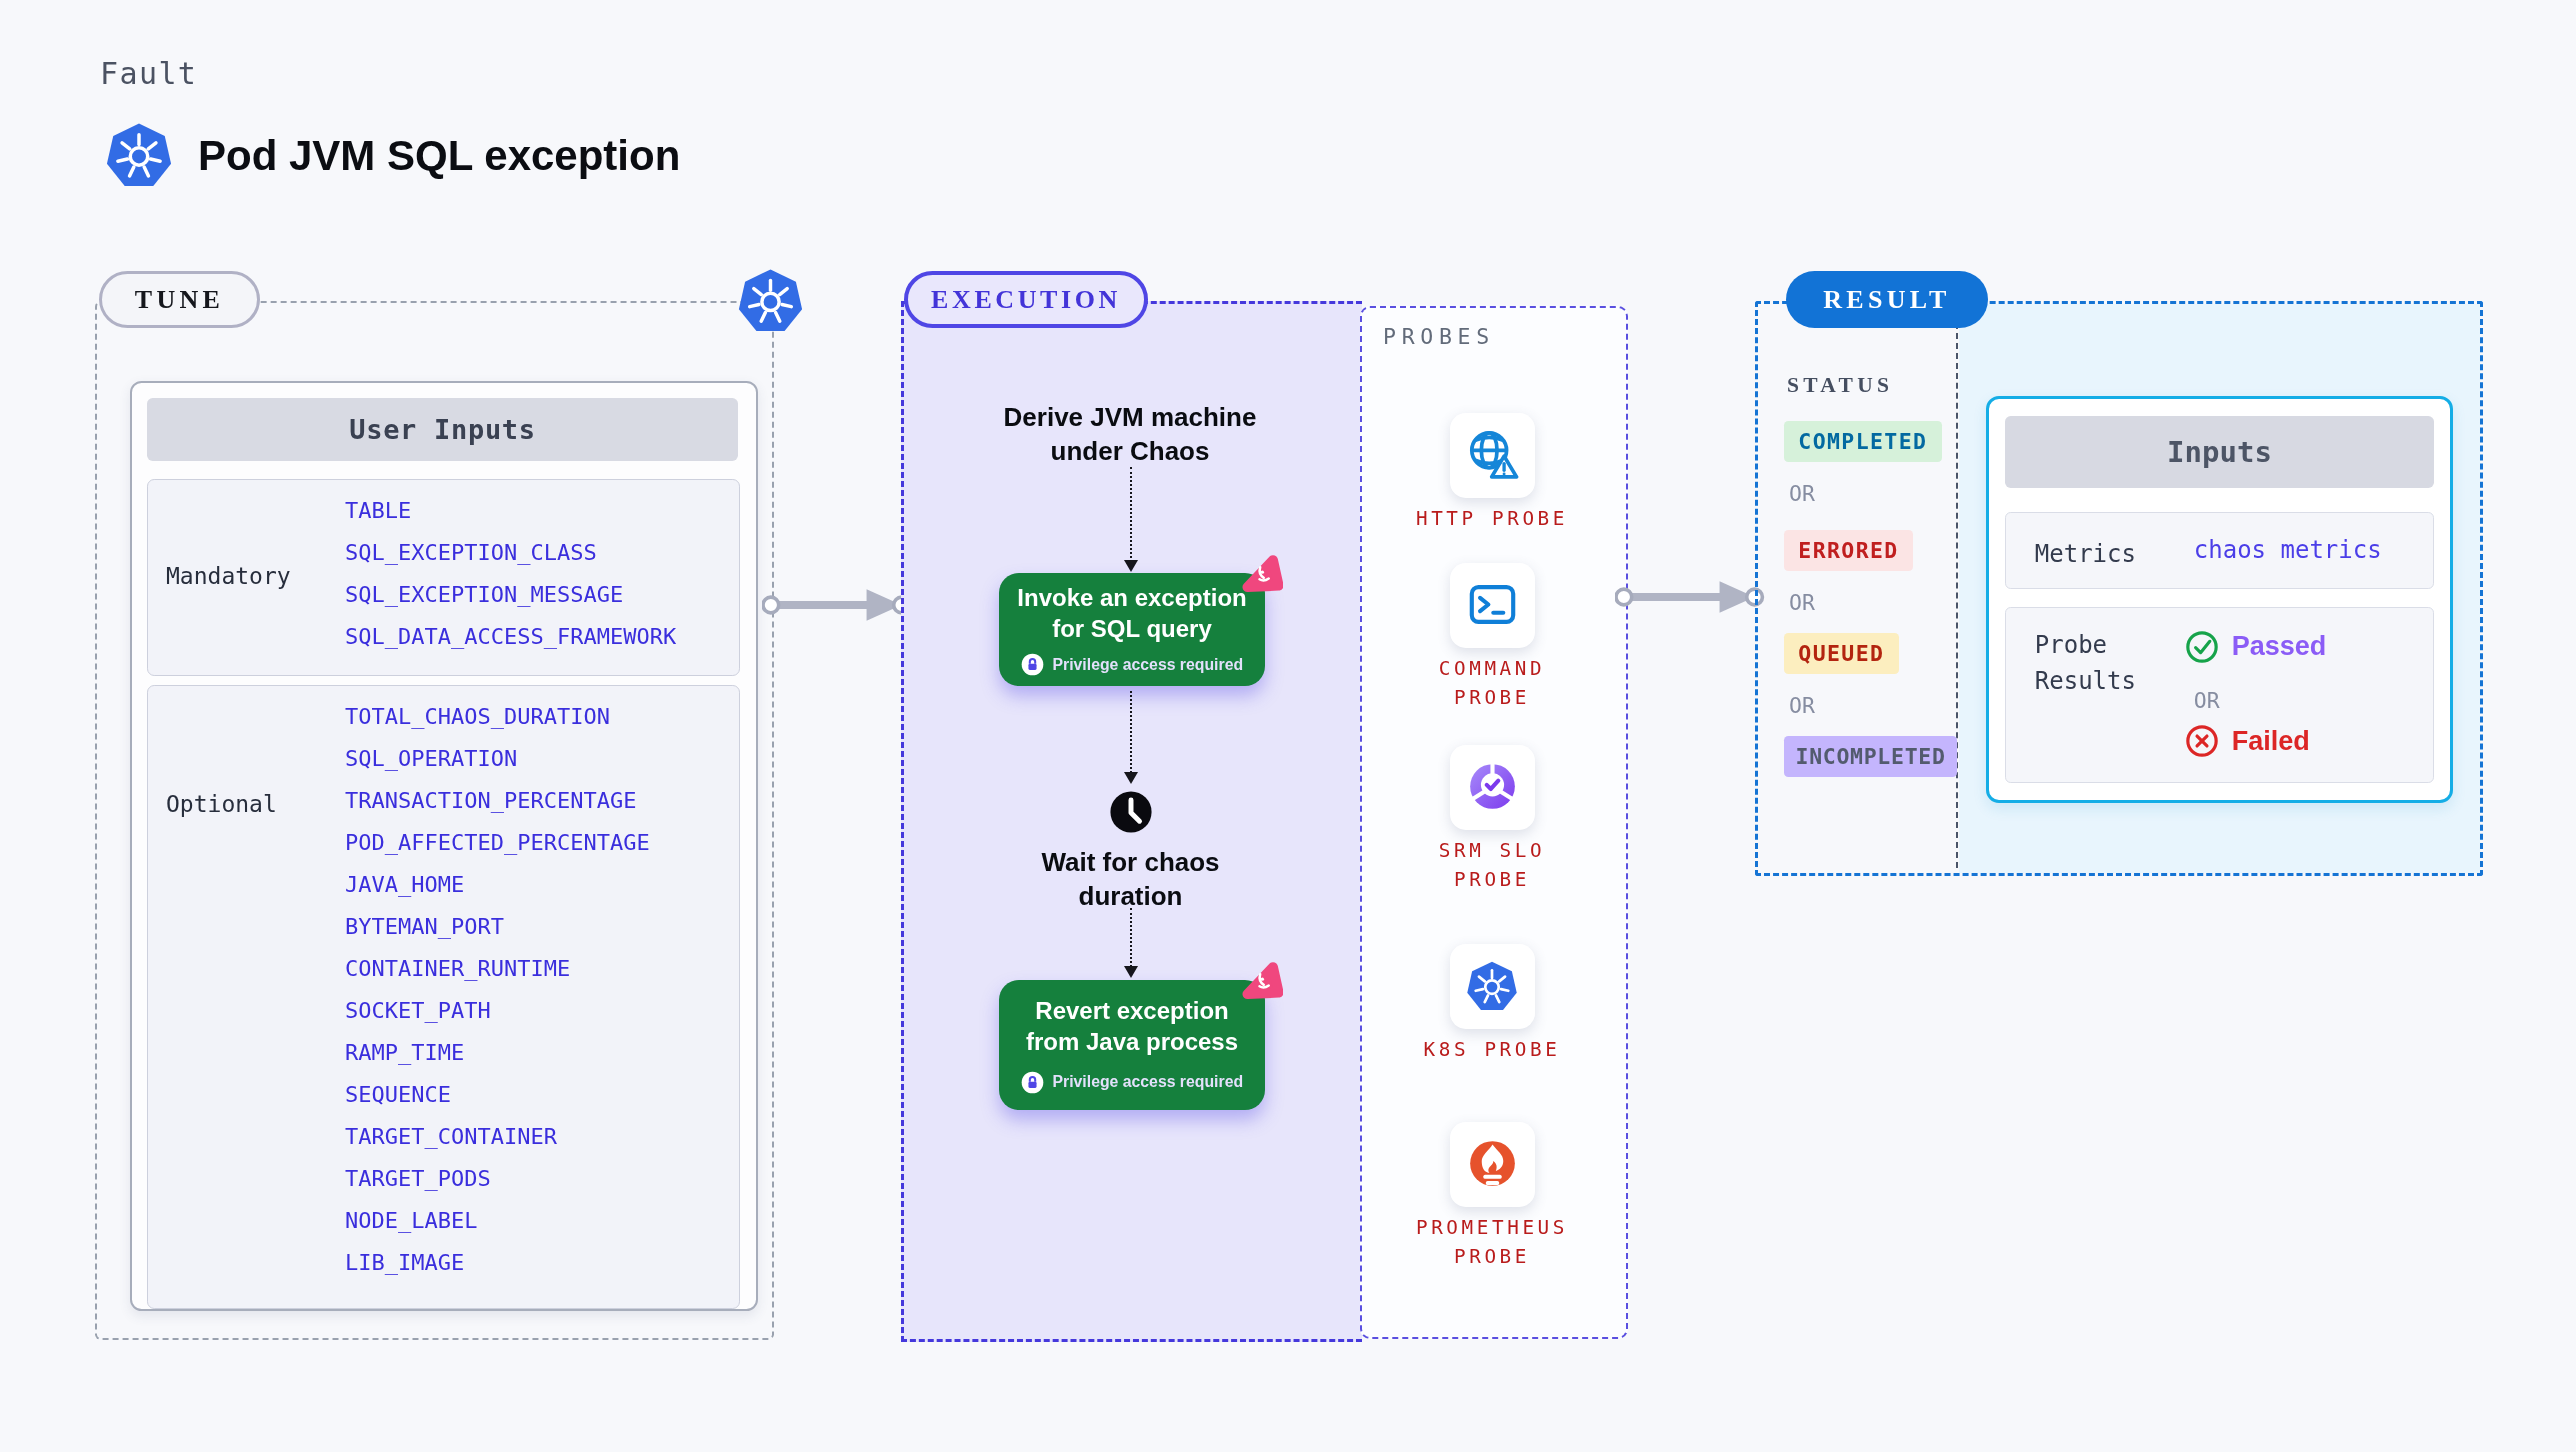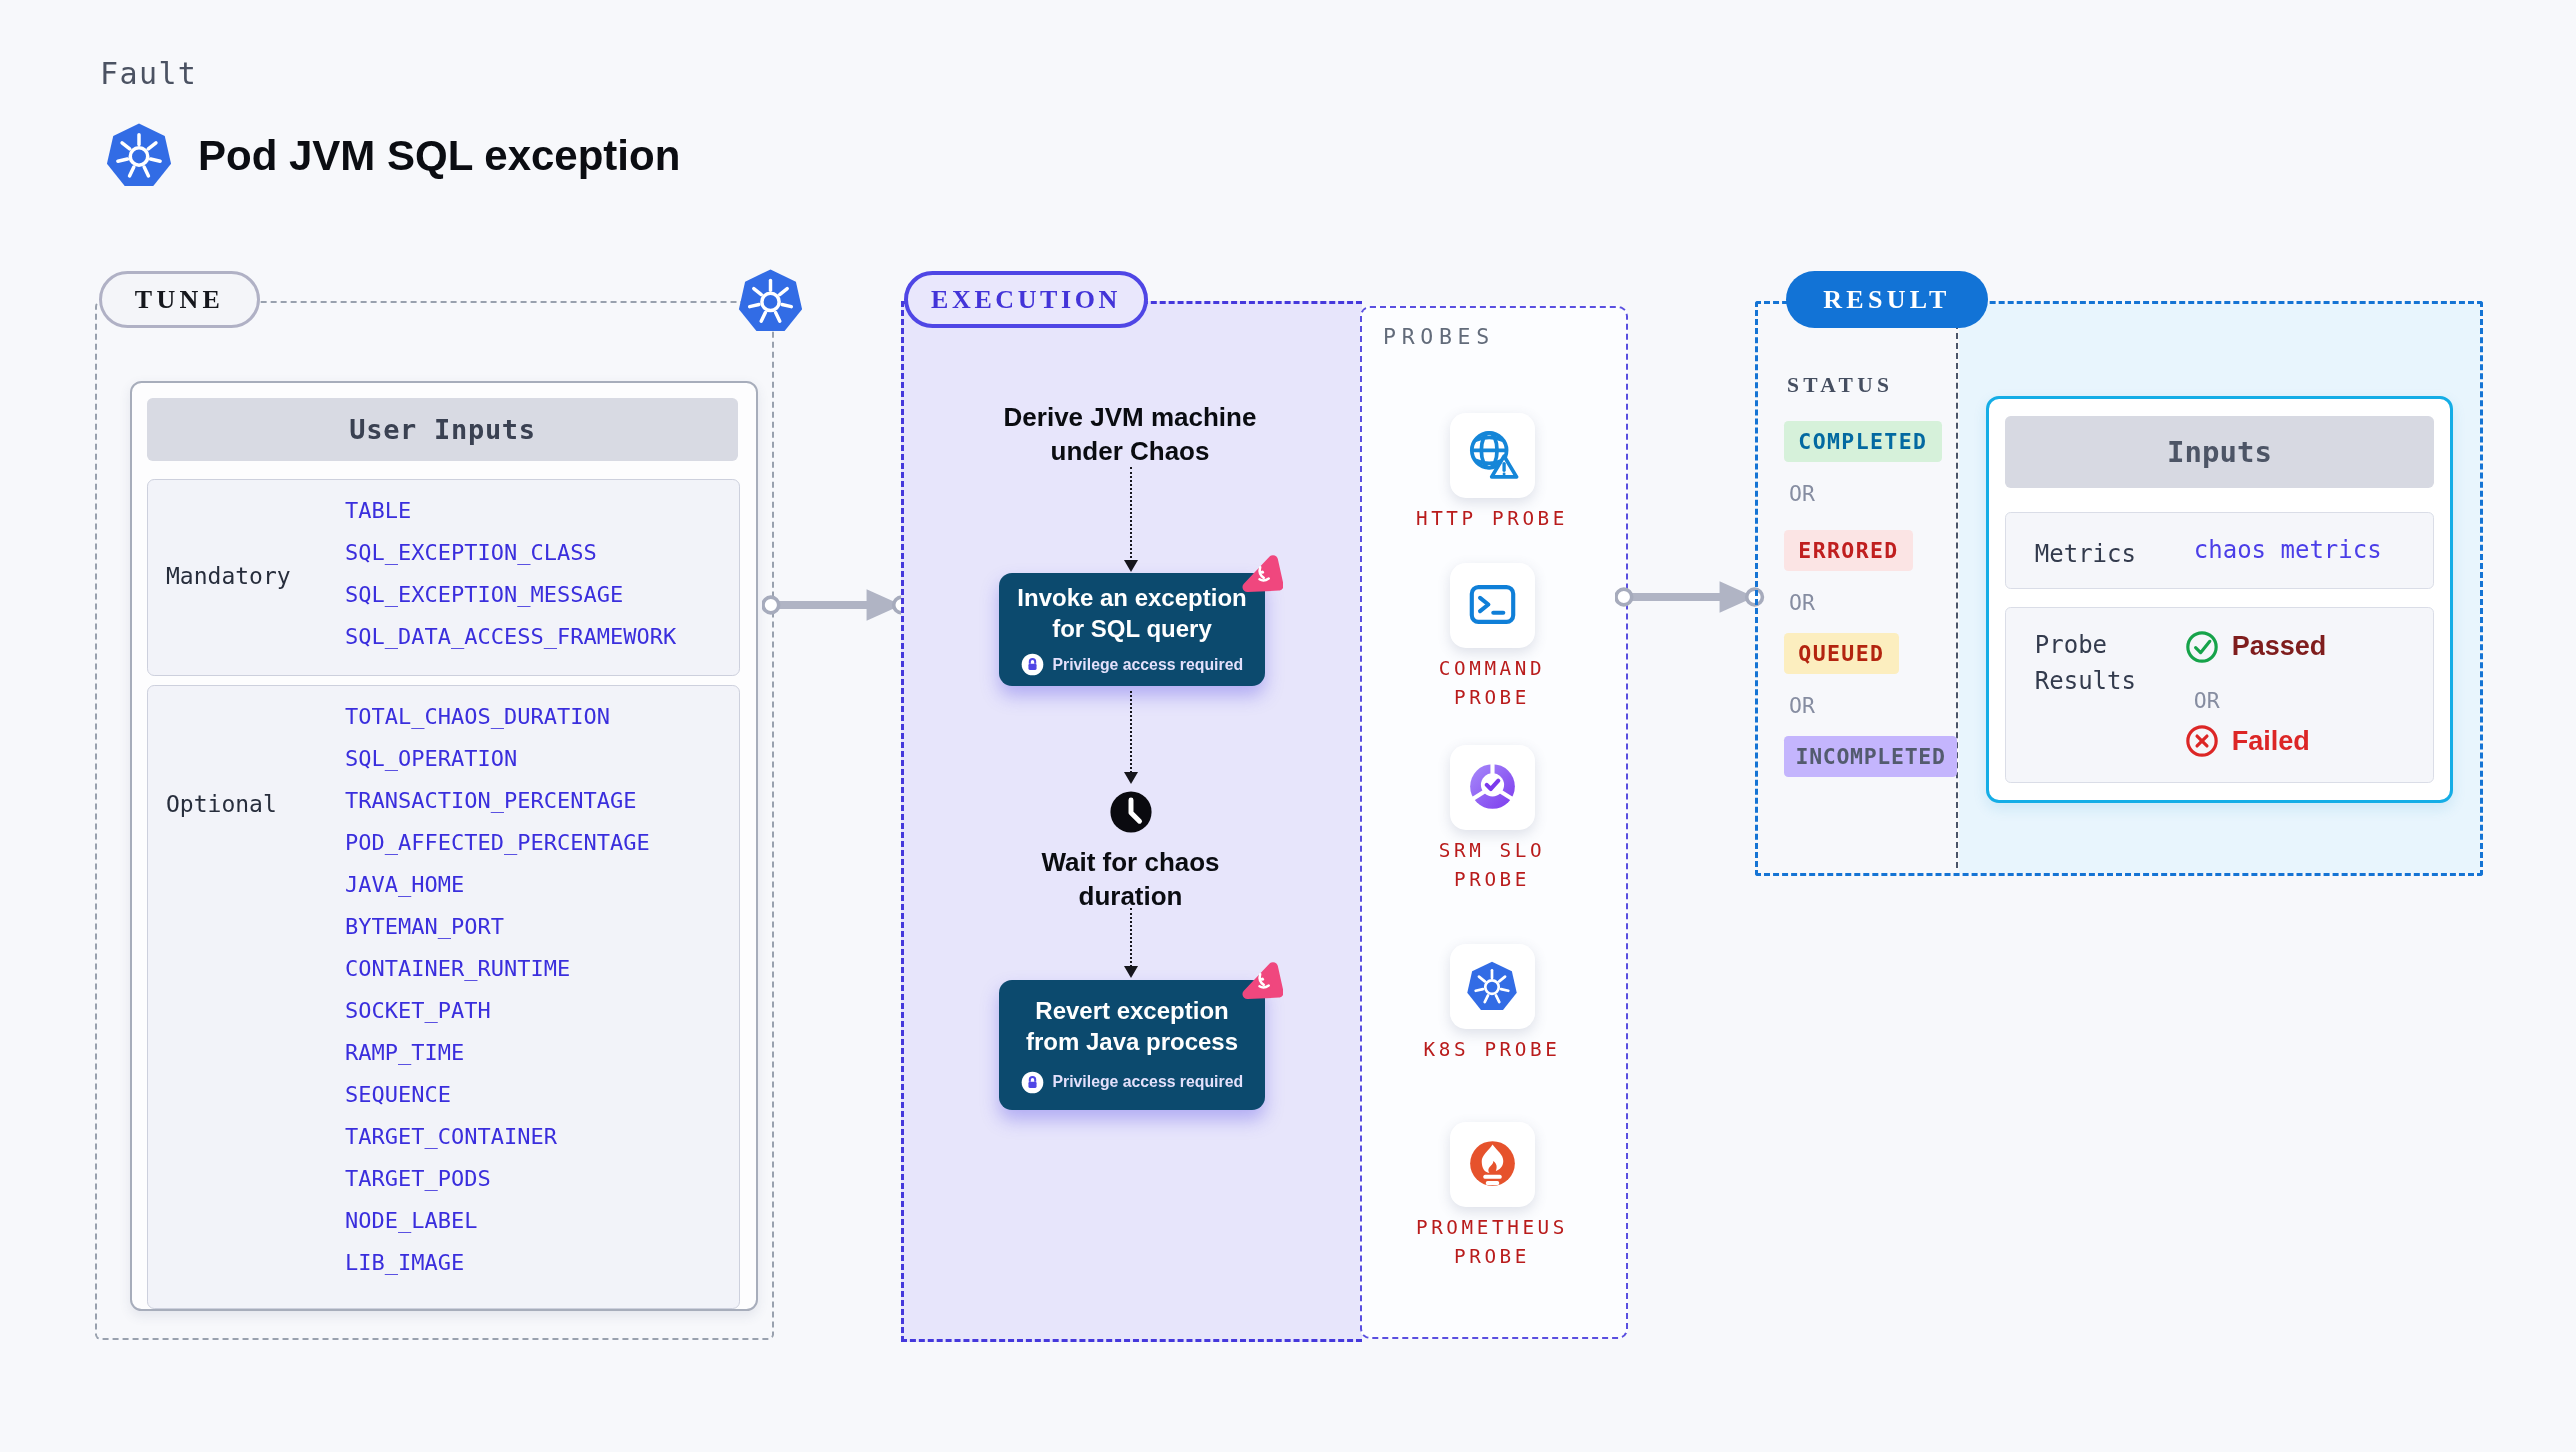--- a/index.html
+++ b/index.html
@@ -30,21 +30,21 @@
            font-family:"DejaVu Sans Mono",monospace;font-weight:bold;font-size:27px;color:#3a4152;letter-spacing:0.7px}
   .ui-group{background:#f2f3f9;border:1.4px solid #cdd0dd;border-radius:7.2px}
   .ui-group-label{font-family:"DejaVu Sans Mono",monospace;font-size:23px;color:#272d3c}
   .param{height:42px;display:flex;align-items:center;font-family:"DejaVu Sans Mono",monospace;
          font-size:22px;color:#3a2edd;white-space:nowrap}
 
   
   .step-text{font-weight:bold;font-size:26px;line-height:1.32;text-align:center;color:#0a0c11}
   .dotline{width:0;border-left:2.9px dotted #16161c}
   .darrow{width:0;height:0;border-left:7.2px solid transparent;border-right:7.2px solid transparent;border-top:12px solid #16161c}
-  .action{background:#0c4a6e;border-radius:13px;box-shadow:0 10px 18.6px rgba(79,70,229,.35);
+  .action{background:#15803d;border-radius:20px;box-shadow:0 10px 18.6px rgba(79,70,229,.35);
           display:flex;flex-direction:column;align-items:center;justify-content:center;text-align:center}
   .action-title{color:#fff;font-weight:bold;font-size:24px;line-height:1.28;max-width:236px}
   .action-note{display:flex;align-items:center;gap:8.6px;margin-top:8.6px;color:#e3e0fb;font-size:15.8px;font-weight:bold}
 
   
   .probe{left:1360px;width:264px;display:flex;flex-direction:column;align-items:center}
   .probe-card{width:85px;height:85px;background:#ffffff;border-radius:15.8px;
               box-shadow:0 4.3px 13px rgba(70,80,120,.16);display:flex;align-items:center;justify-content:center}
   .probe-label{margin-top:7px;font-family:"DejaVu Sans Mono",monospace;font-size:19.3px;letter-spacing:3.6px;
                color:#b91c1c;text-align:center;line-height:1.5;max-width:179px}
@@ -340,21 +340,21 @@
 <div class="a out-card" style="left:1986px;top:396px;width:461px;height:401px">
   <div class="out-head" style="position:absolute;left:15.8px;right:15.8px;top:17px;height:72px">Inputs</div>
 
   <div class="out-row" style="position:absolute;left:15.8px;right:15.8px;top:113px;height:75px">
     <span class="out-label" style="position:absolute;left:29px;top:23px">Metrics</span>
     <span class="metrics-value" style="position:absolute;left:188px;top:23px">chaos metrics</span>
   </div>
 
   <div class="out-row" style="position:absolute;left:15.8px;right:15.8px;top:208px;bottom:17px">
     <span class="out-label" style="position:absolute;left:29px;top:18.6px;width:136px">Probe Results</span>
-    <div class="passfail" style="position:absolute;left:179px;top:21.5px;color:#7f1d1d">
+    <div class="passfail" style="position:absolute;left:179px;top:21.5px;color:#8b5cf6">
       <span style="display:inline-flex">
         <svg width="34" height="34" viewBox="0 0 48 48">
           <circle cx="24" cy="24" r="20" stroke="#16a34a" stroke-width="4.5" fill="none"></circle>
           <path d="M15,25 l7,7 l13,-16" stroke="#16a34a" stroke-width="4.5" fill="none" stroke-linecap="round" stroke-linejoin="round"></path>
         </svg>
       </span>
       <span>Passed</span>
     </div>
     <div class="or" style="position:absolute;left:188px;top:80px">OR</div>
     <div class="passfail" style="position:absolute;left:179px;top:116px;color:#dc2626">

